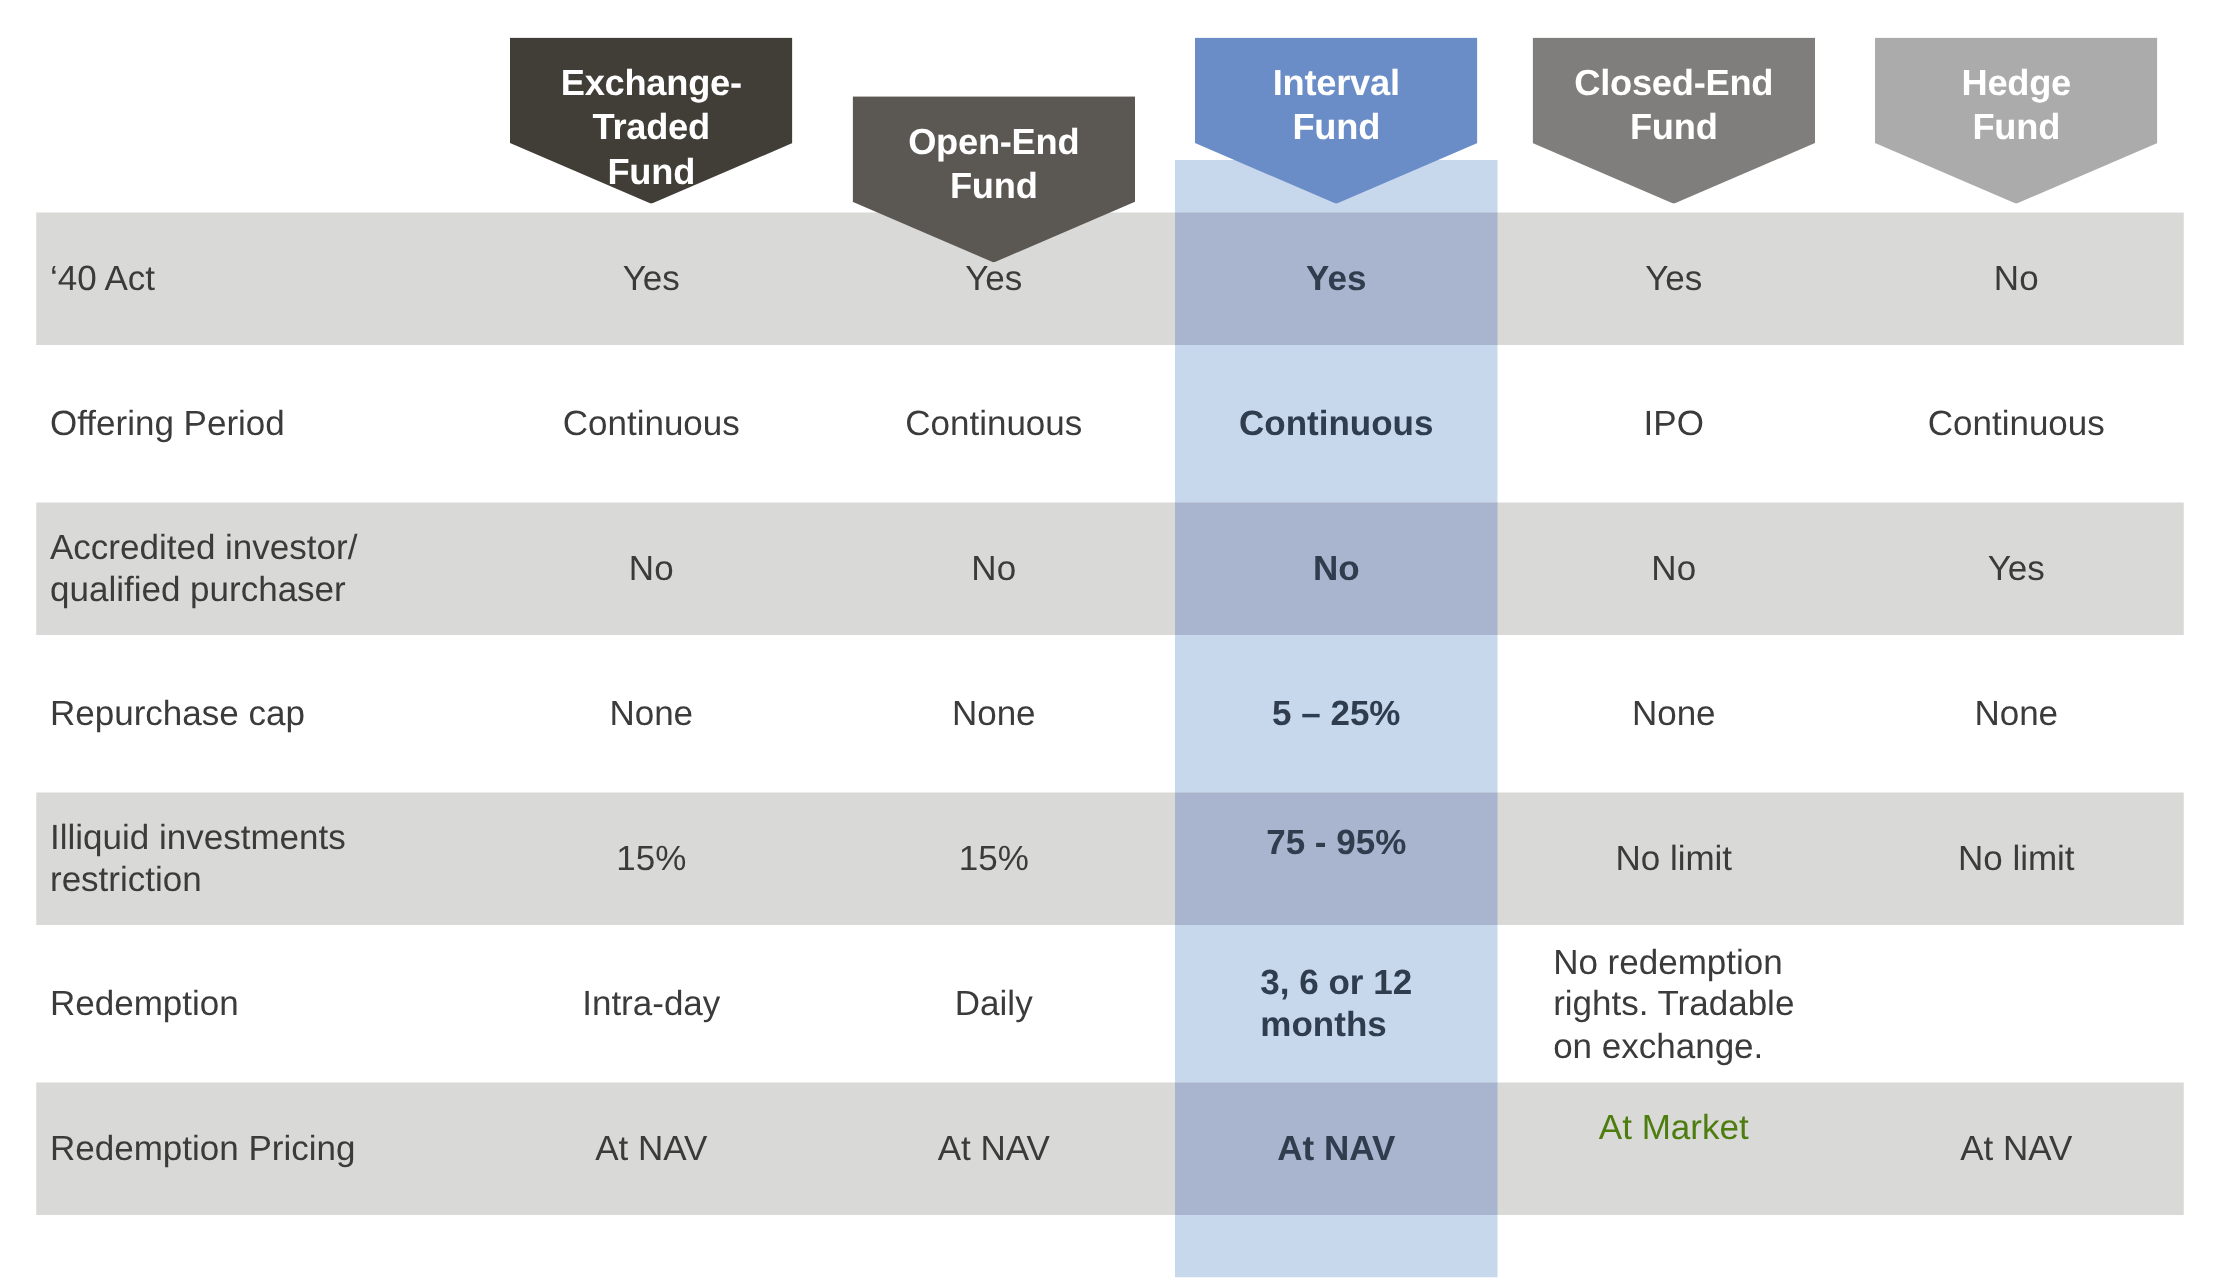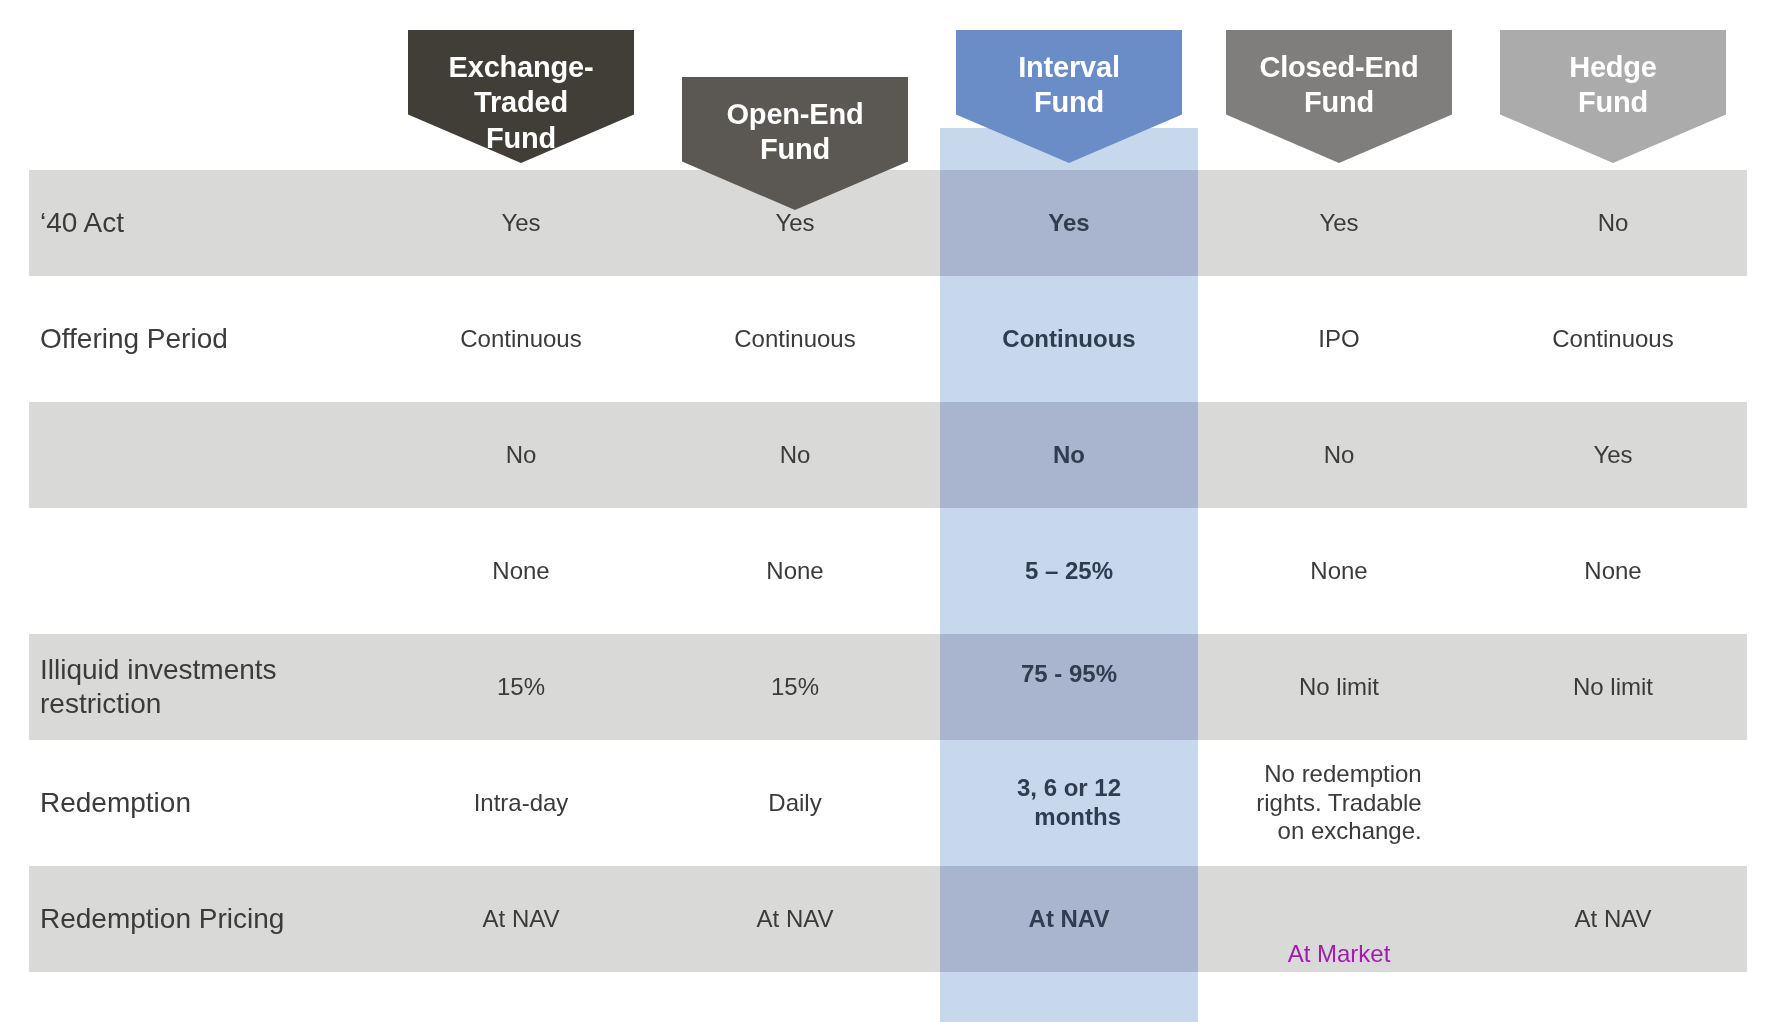--- a/index.html
+++ b/index.html
@@ -68,26 +68,26 @@
     font-size:28px;
     line-height:1.2;
     display:flex;
     align-items:center;
     white-space:pre-line;
   }
   .cell{
     position:absolute;
     z-index:7;
     color:#3b3b3b;
-    font-size:24px;
+    font-size:28px;
     line-height:1.2;
     display:flex;
     align-items:center;
     justify-content:center;
-    text-align:right;
+    text-align:left;
     white-space:pre-line;
   }
   .cell.hl{
     font-weight:bold;
     color:#2f3d4e;
   }
 </style>
 </head>
 <body>
 
@@ -103,25 +103,28 @@
     <div class="cell" style="left: 1214px; width: 250px; top: 170px; height: 106px; color: rgb(59, 59, 59);">Yes</div>
     <div class="cell" style="left: 1488px; width: 250px; top: 170px; height: 106px; color: rgb(59, 59, 59);">No</div>
     <div class="rowlabel" style="top: 286px; height: 106px;">Offering Period</div>
     <div class="cell" style="left: 396px; width: 250px; top: 286px; height: 106px; color: rgb(59, 59, 59);">Continuous</div>
     <div class="cell" style="left: 670px; width: 250px; top: 286px; height: 106px; color: rgb(59, 59, 59);">Continuous</div>
     <div class="cell hl" style="left: 944px; width: 250px; top: 286px; height: 106px; color: rgb(47, 61, 78);">Continuous</div>
     <div class="cell" style="left: 1214px; width: 250px; top: 286px; height: 106px; color: rgb(59, 59, 59);">IPO</div>
     <div class="cell" style="left: 1488px; width: 250px; top: 286px; height: 106px; color: rgb(59, 59, 59);">Continuous</div>
     <div class="stripe" style="left: 29px; width: 1718px; top: 402px; height: 106px; background: rgb(217, 217, 215);"></div>
     <div class="stripe-hl" style="left: 940px; width: 258px; top: 402px; height: 106px; background: rgb(169, 181, 206);"></div>
+    <div class="rowlabel" style="top: 402px; height: 106px;">Accredited investor/
+qualified purchaser</div>
     <div class="cell" style="left: 396px; width: 250px; top: 402px; height: 106px; color: rgb(59, 59, 59);">No</div>
     <div class="cell" style="left: 670px; width: 250px; top: 402px; height: 106px; color: rgb(59, 59, 59);">No</div>
     <div class="cell hl" style="left: 944px; width: 250px; top: 402px; height: 106px; color: rgb(47, 61, 78);">No</div>
     <div class="cell" style="left: 1214px; width: 250px; top: 402px; height: 106px; color: rgb(59, 59, 59);">No</div>
     <div class="cell" style="left: 1488px; width: 250px; top: 402px; height: 106px; color: rgb(59, 59, 59);">Yes</div>
+    <div class="rowlabel" style="top: 518px; height: 106px;">Repurchase cap</div>
     <div class="cell" style="left: 396px; width: 250px; top: 518px; height: 106px; color: rgb(59, 59, 59);">None</div>
     <div class="cell" style="left: 670px; width: 250px; top: 518px; height: 106px; color: rgb(59, 59, 59);">None</div>
     <div class="cell hl" style="left: 944px; width: 250px; top: 518px; height: 106px; color: rgb(47, 61, 78);">5 – 25%</div>
     <div class="cell" style="left: 1214px; width: 250px; top: 518px; height: 106px; color: rgb(59, 59, 59);">None</div>
     <div class="cell" style="left: 1488px; width: 250px; top: 518px; height: 106px; color: rgb(59, 59, 59);">None</div>
     <div class="stripe" style="left: 29px; width: 1718px; top: 634px; height: 106px; background: rgb(217, 217, 215);"></div>
     <div class="stripe-hl" style="left: 940px; width: 258px; top: 634px; height: 106px; background: rgb(169, 181, 206);"></div>
     <div class="rowlabel" style="top: 634px; height: 106px;">Illiquid investments
 restriction</div>
     <div class="cell" style="left: 396px; width: 250px; top: 634px; height: 106px; color: rgb(59, 59, 59);">15%</div>
@@ -136,21 +139,21 @@
 months</div>
     <div class="cell" style="left: 1214px; width: 250px; top: 750px; height: 106px; color: rgb(59, 59, 59);">No redemption
 rights. Tradable
 on exchange.</div>
     <div class="stripe" style="left: 29px; width: 1718px; top: 866px; height: 106px; background: rgb(217, 217, 215);"></div>
     <div class="stripe-hl" style="left: 940px; width: 258px; top: 866px; height: 106px; background: rgb(169, 181, 206);"></div>
     <div class="rowlabel" style="top: 866px; height: 106px;">Redemption Pricing</div>
     <div class="cell" style="left: 396px; width: 250px; top: 866px; height: 106px; color: rgb(59, 59, 59);">At NAV</div>
     <div class="cell" style="left: 670px; width: 250px; top: 866px; height: 106px; color: rgb(59, 59, 59);">At NAV</div>
     <div class="cell hl" style="left: 944px; width: 250px; top: 866px; height: 106px; color: rgb(47, 61, 78);">At NAV</div>
-    <div class="cell" style="left: 1214px; width: 250px; top: 914px; height: 80px; color: #a21caf;">At Market</div>
+    <div class="cell" style="left: 1214px; width: 250px; top: 862px; height: 80px; color: #4d7c0f;">At Market</div>
     <div class="cell" style="left: 1488px; width: 250px; top: 866px; height: 106px; color: rgb(59, 59, 59);">At NAV</div>
     <div class="banner" style="left: 408px; width: 226px;">
       <div class="shape" style="background: rgb(65, 62, 56);"></div>
       <div class="label">Exchange-Traded
 Fund</div>
     </div>
     <div class="banner" style="left: 682px; width: 226px; margin-top: 47px;">
       <div class="shape" style="background: rgb(91, 88, 84);"></div>
       <div class="label">Open-End
 Fund</div>

